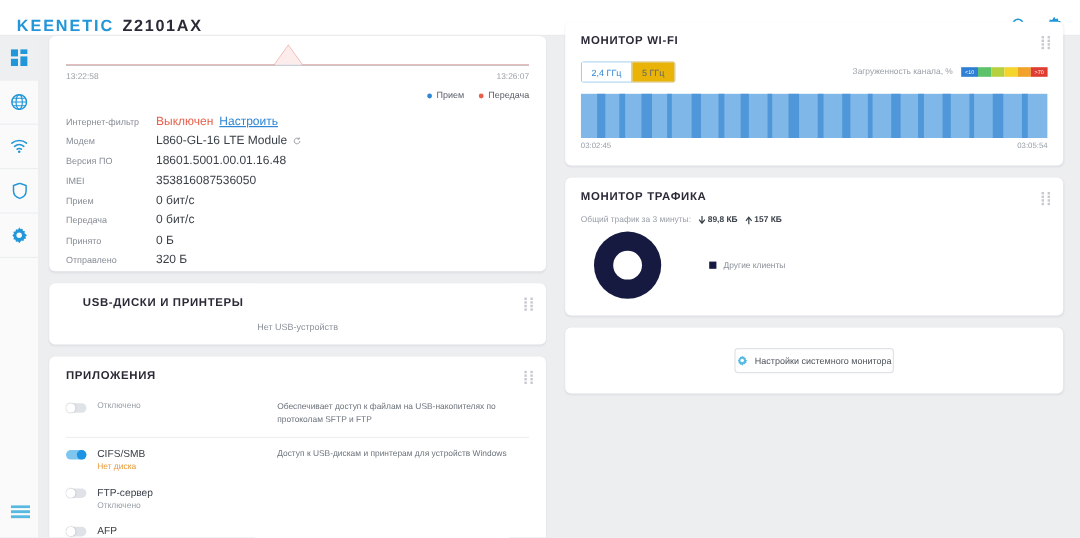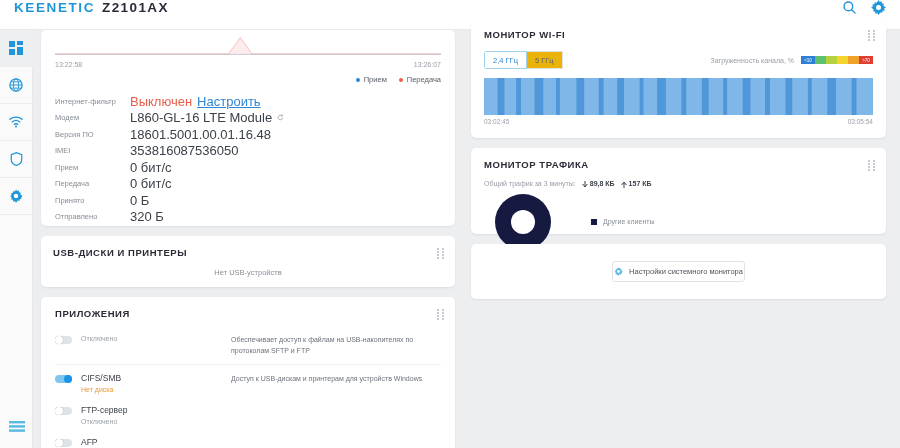--- a/index.html
+++ b/index.html
@@ -7,21 +7,21 @@
     width: 900px; height: 448px;
     font-family: "Liberation Sans", sans-serif;
     background: #eceef0;
     overflow: hidden;
   }
   .app { position: relative; width: 900px; height: 448px; background: #eceef0; }
 
   
   .topbar {
     position: absolute; top: 0; left: 0; width: 900px; height: 30px;
-    background: #ffffff; display: flex; align-items: flex-start;
+    background: #ffffff; display: flex; align-items: flex-end;
     border-bottom: 1px solid #e8eaec;
   }
   .brand { margin-left: 14px; display: flex; align-items: baseline; gap: 7px; }
   .brand-k {
     font-size: 13.5px; font-weight: bold; color: #2196d8;
     letter-spacing: 1.6px;
   }
   .brand-m {
     font-size: 13.5px; font-weight: bold; color: #2b2b38;
     letter-spacing: 1.4px;
@@ -89,27 +89,27 @@
   .chart-legend {
     display: flex; justify-content: flex-end; gap: 12px;
     margin: 1px 14px 0 0; font-size: 7.5px; color: #5a6069;
   }
   .lg { display: flex; align-items: center; gap: 4px; }
   .lg i { width: 4px; height: 4px; border-radius: 50%; display: block; }
 
   .itable { margin: 9px 14px 0 14px; }
   .irow { display: flex; align-items: center; height: 16.5px; }
   .ikey { width: 75px; font-size: 7.5px; color: #878d96; flex: none; }
-  .ival { font-size: 13px; color: #3b4149; display: flex; align-items: center; gap: 5px; }
+  .ival { font-size: 10px; color: #3b4149; display: flex; align-items: center; gap: 5px; }
   .ival .off { color: #e8604c; }
   .ival a { color: #2f86d4; text-decoration: underline; cursor: pointer; }
   .spin { width: 7px; height: 7px; display: inline-block; }
 
   
-  .card-usb { height: 51px; padding: 11px 12px; }
+  .card-usb { height: 51px; padding: 11px 28px; }
   .usb-empty {
     font-size: 7.5px; color: #8a9099; text-align: center; margin-top: 10px;
   }
 
   
   .card-apps { height: 160px; padding: 11px 14px 0 14px; overflow: hidden; }
   .app-list { margin-top: 9px; }
   .app-row { display: flex; align-items: flex-start; padding: 5px 0 4px 0; }
   .app-row.sep { border-top: 1px solid #edeff1; margin-top: 4px; padding-top: 7px; }
   .toggle {
@@ -147,21 +147,21 @@
     justify-content: center; width: 14px;
   }
   .scale i { display: block; width: 11px; }
   .wifi-chart { margin-top: 9px; height: 37px; width: 100%; display: block; }
   .wifi-times {
     display: flex; justify-content: space-between;
     font-size: 6.5px; color: #9aa0a8; margin-top: 3px;
   }
 
   
-  .card-traffic { height: 86px; padding: 11px 13px 0 13px; }
+  .card-traffic { height: 115px; padding: 11px 13px 0 13px; }
   .traffic-sum {
     margin-top: 10px; font-size: 7px; color: #9aa0a8;
     display: flex; align-items: center; gap: 6px;
   }
   .traffic-sum b { color: #3b4149; font-weight: bold; }
   .donut-area { display: flex; align-items: center; margin-top: 6px; }
   .donut {
     width: 56px; height: 56px; border-radius: 50%;
     background: #161a40; position: relative; flex: none; margin-left: 11px;
   }

